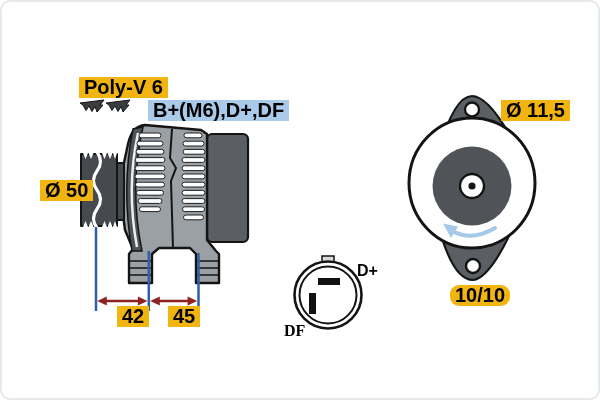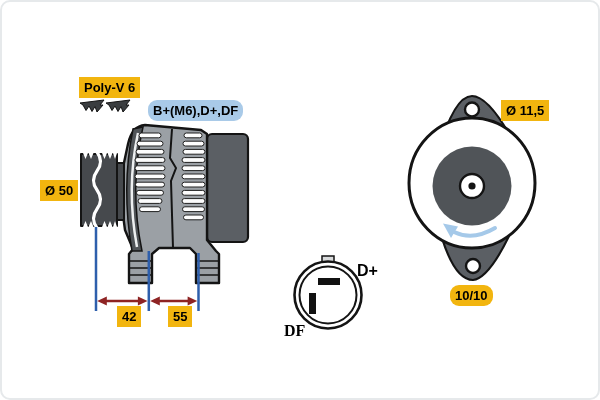--- a/index.html
+++ b/index.html
@@ -3,25 +3,25 @@
 <meta charset="utf-8">
 <style>
   html,body { margin:0; padding:0; background:#fff; }
   .frame {
     position:relative; width:600px; height:400px; box-sizing:border-box;
     background:#fff; border:2px solid #e6e9eb; border-radius:10px;
     font-family:"Liberation Sans", sans-serif; overflow:hidden;
   }
   svg.art { position:absolute; left:0; top:0; }
   .tag {
-    position:absolute; font-weight:bold; font-size:13px; line-height:19px;
+    position:absolute; font-weight:bold; font-size:20px; line-height:19px;
     padding:1px 5px; color:#000; background:var(--highlight-yellow);
     white-space:nowrap;
   }
-  .tag.blue { background:var(--highlight-blue);border-radius:9px; }
+  .tag.blue { background:var(--highlight-blue); }
   .plain {
     position:absolute; font-weight:bold; font-size:16px; color:#000;
     white-space:nowrap;
   }
   
   .body-fill   { fill:var(--body-gray); stroke:#141414; stroke-width:2.4; stroke-linejoin:round; }
   .pulley-fill { fill:var(--pulley-gray); stroke:#141414; stroke-width:2; stroke-linejoin:round; }
   .dark-fill   { fill:var(--dark-gray); stroke:#141414; stroke-width:2.2; stroke-linejoin:round; }
   .slot        { fill:#fdfdfd; stroke:#202020; stroke-width:1; }
   .white-fill  { fill:#ffffff; stroke:#141414; }
@@ -162,18 +162,18 @@
   <div class="tag blue" style="left:146px; top:98px;">B+(M6),D+,DF</div>
 
   <div class="tag" style="left:38px; top:178px;">Ø 50</div>
 
   <div class="tag" style="left:487px; top:98px;margin-left:12px;">Ø 11,5</div>
 
   <div class="tag" style="left:448px; top:283px;border-radius:9px;">10/10</div>
 
   <div class="tag" style="left:115px; top:304px;">42</div>
 
-  <div class="tag" style="left:166px; top:304px;">55</div>
+  <div class="tag" style="left:166px; top:304px;">45</div>
 
   <div class="plain" style="left:355px; top:260px;">D+</div>
 
   <div class="plain" style="left:282px; top:320px;font-family:Liberation Serif, serif;">DF</div>
 </div>
 
 </body></html>

